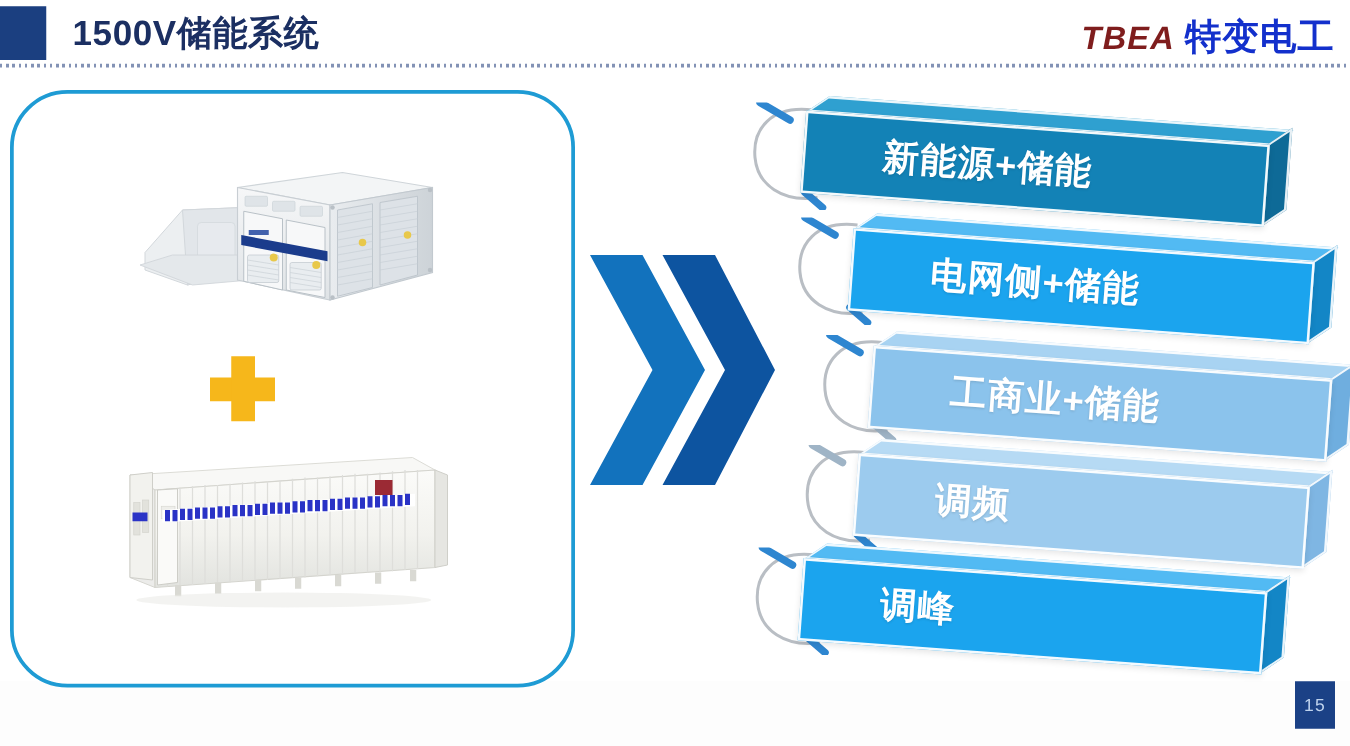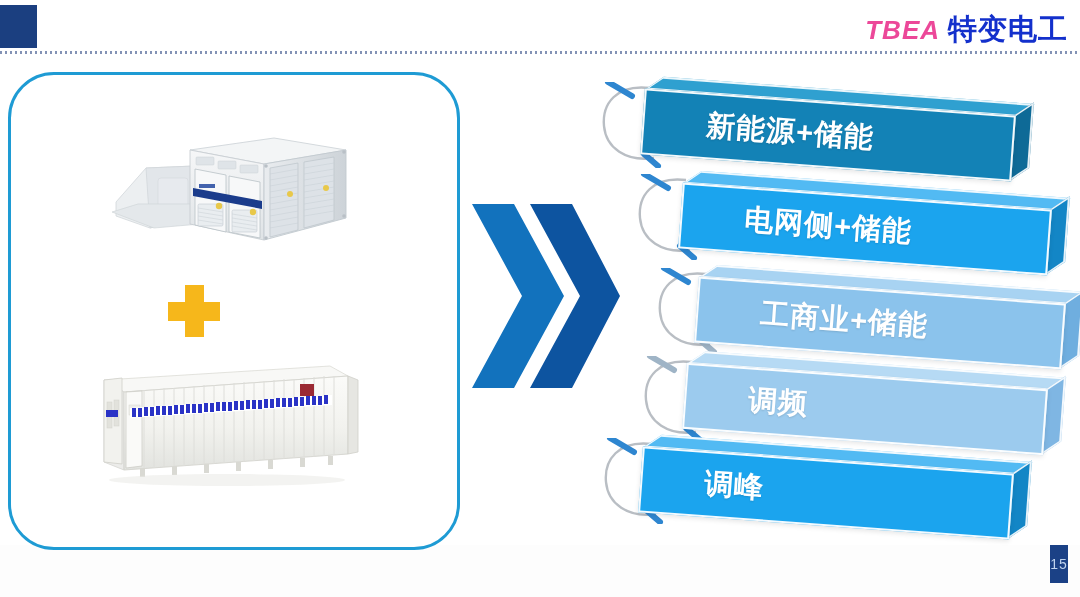--- a/index.html
+++ b/index.html
@@ -173,21 +173,21 @@
   .loop {
     position: absolute;
     width: 64px; height: 86px;
     pointer-events: none;
   }
 
   
   #page-badge {
     position: absolute;
     right: 12px; bottom: 14px;
-    width: 18px; height: 38px;
+    width: 32px; height: 38px;
     background: #1B4186;
     color: #BFD3EE;
     font-size: 14px;
     display: flex;
     align-items: center;
     justify-content: center;
     letter-spacing: 1px;
   }
 
   #bottom-band {
@@ -195,22 +195,23 @@
     left: 0; bottom: 0;
     width: 1080px; height: 52px;
     background: #fdfdfd;
   }
 </style>
 </head>
 <body>
 
 <div id="header">
   <div id="header-accent" style="background: rgb(27, 63, 128);"></div>
+  <div id="slide-title" style="color: rgb(27, 47, 98);">1500V储能系统</div>
   <div id="brand-logo">
-    <span id="brand-latin" style="color: #ec4899;">TBEA</span>
+    <span id="brand-latin" style="color: #7f1d1d;">TBEA</span>
     <span id="brand-cn" style="color: rgb(19, 48, 204);">特变电工</span>
   </div>
   <div id="header-divider"></div>
 </div>
 
 <div id="bottom-band"></div>
 
 <div id="left-panel" style="border-color: rgb(30, 155, 212);"></div>
 
 <svg id="pcs-unit" viewBox="0 0 260 145">

